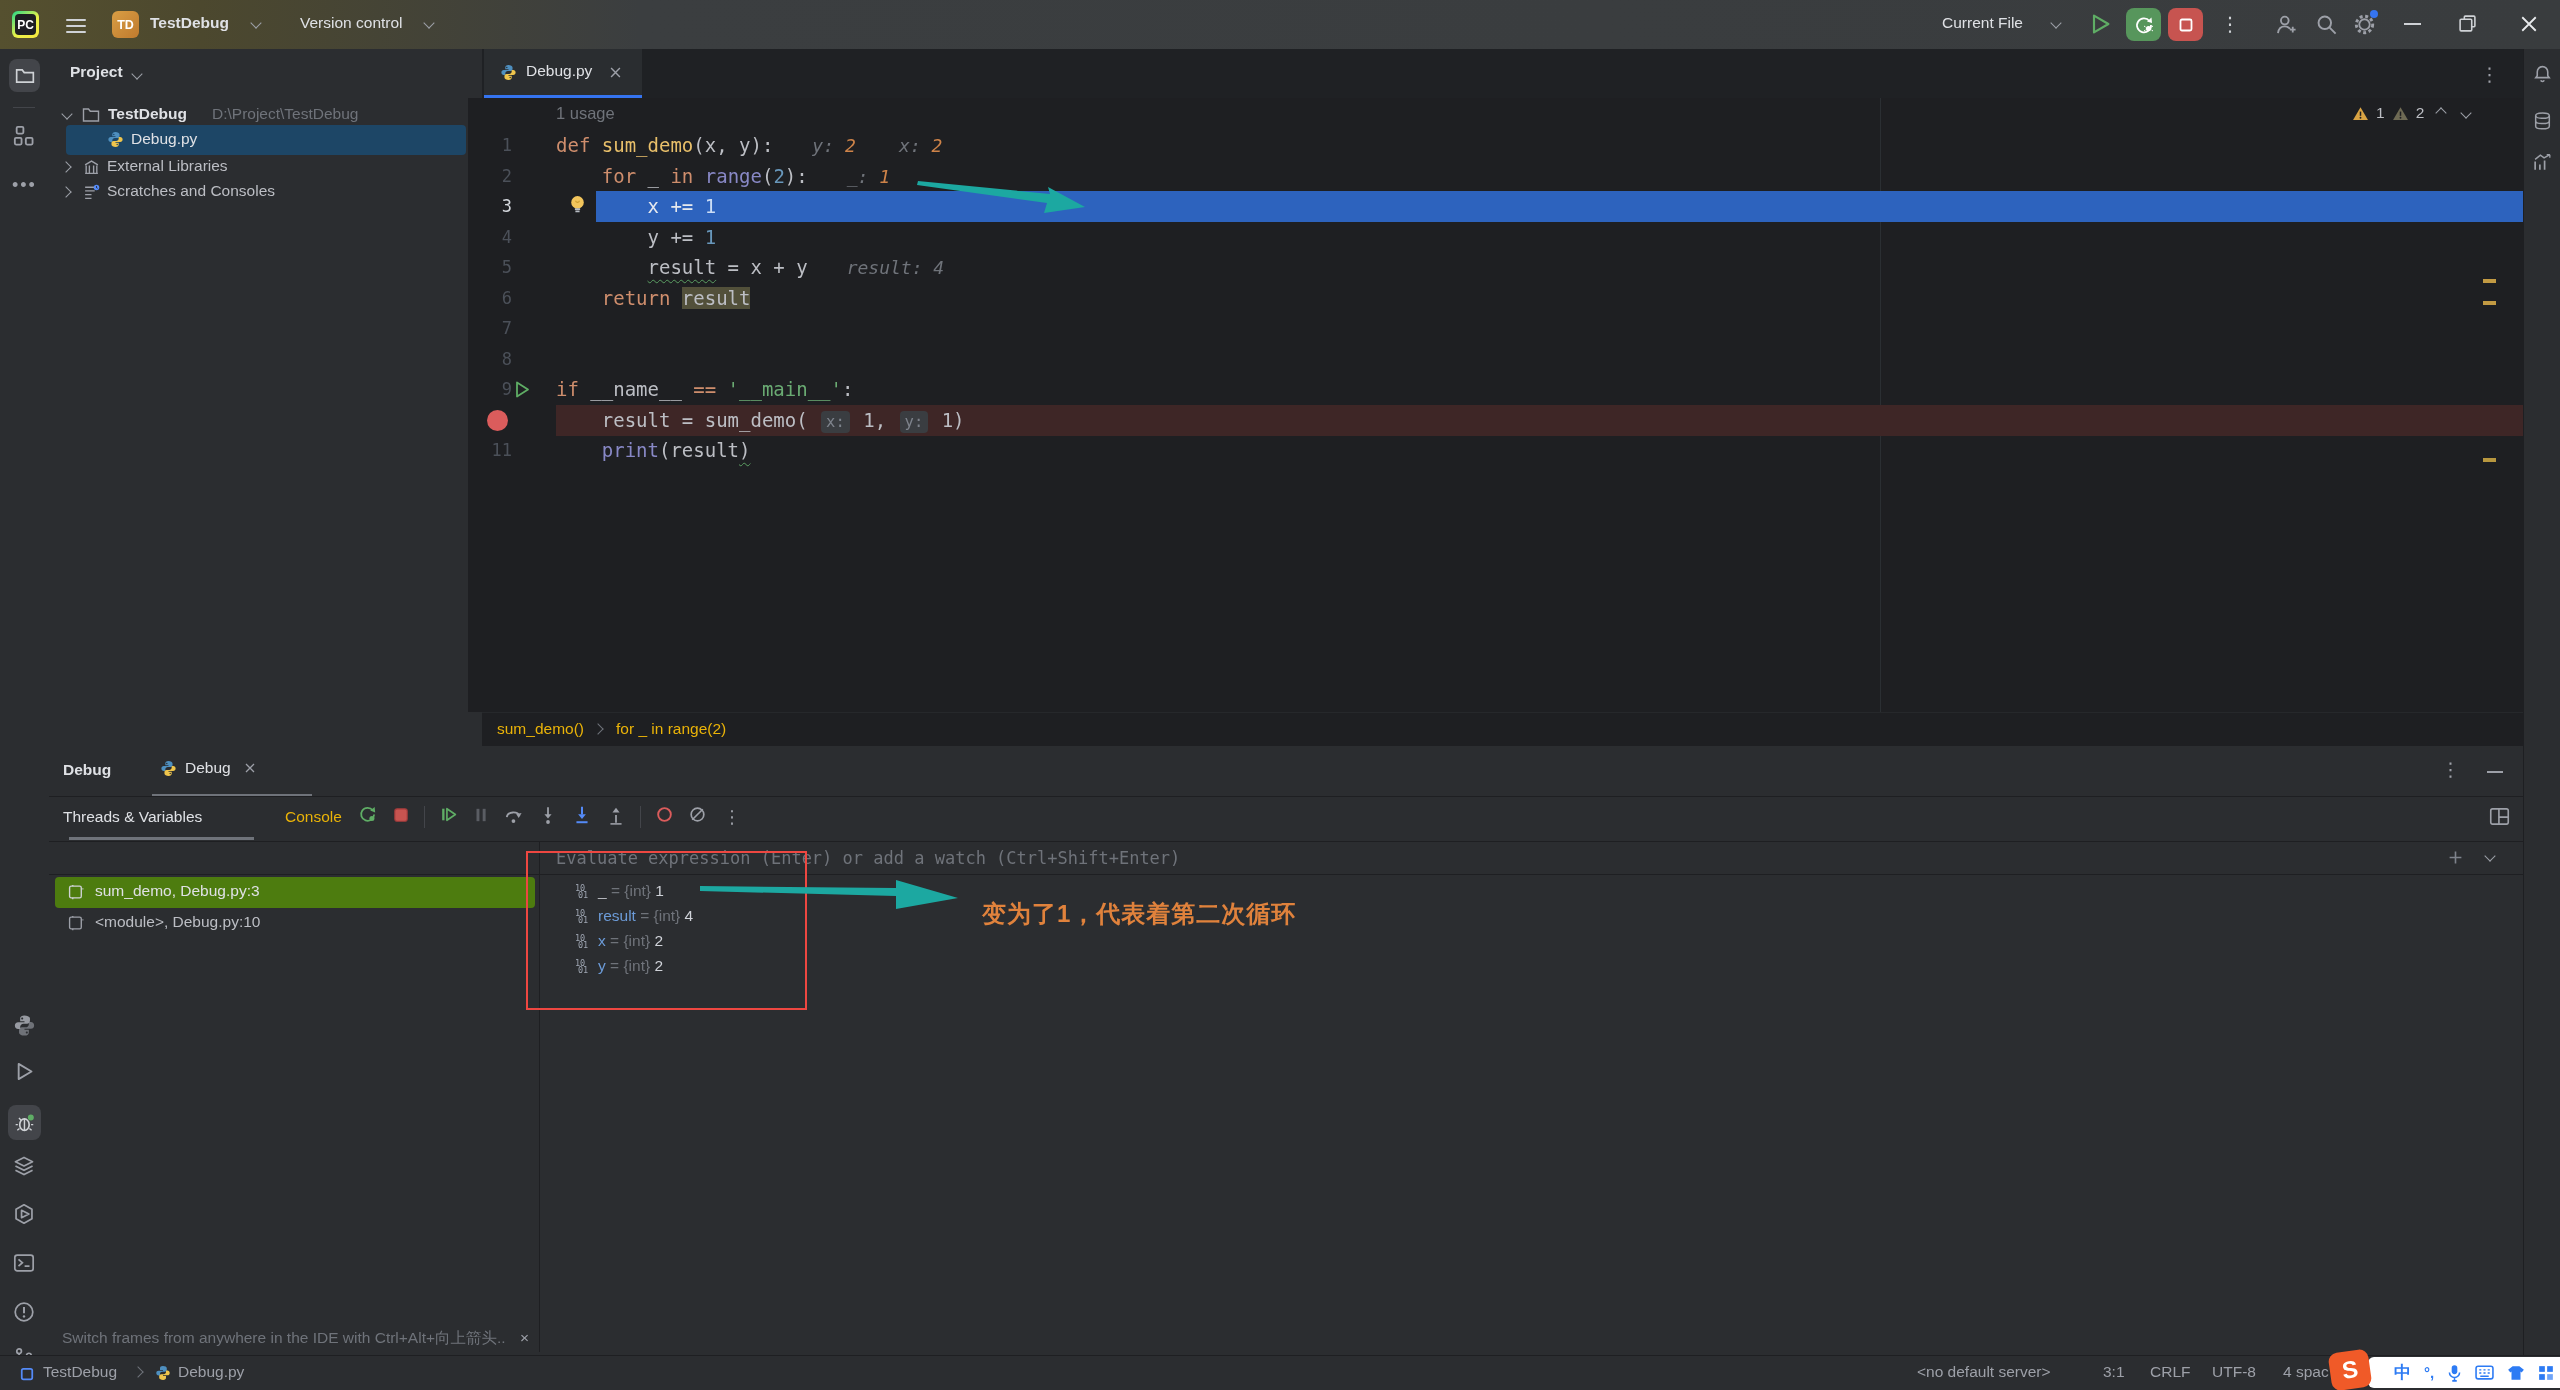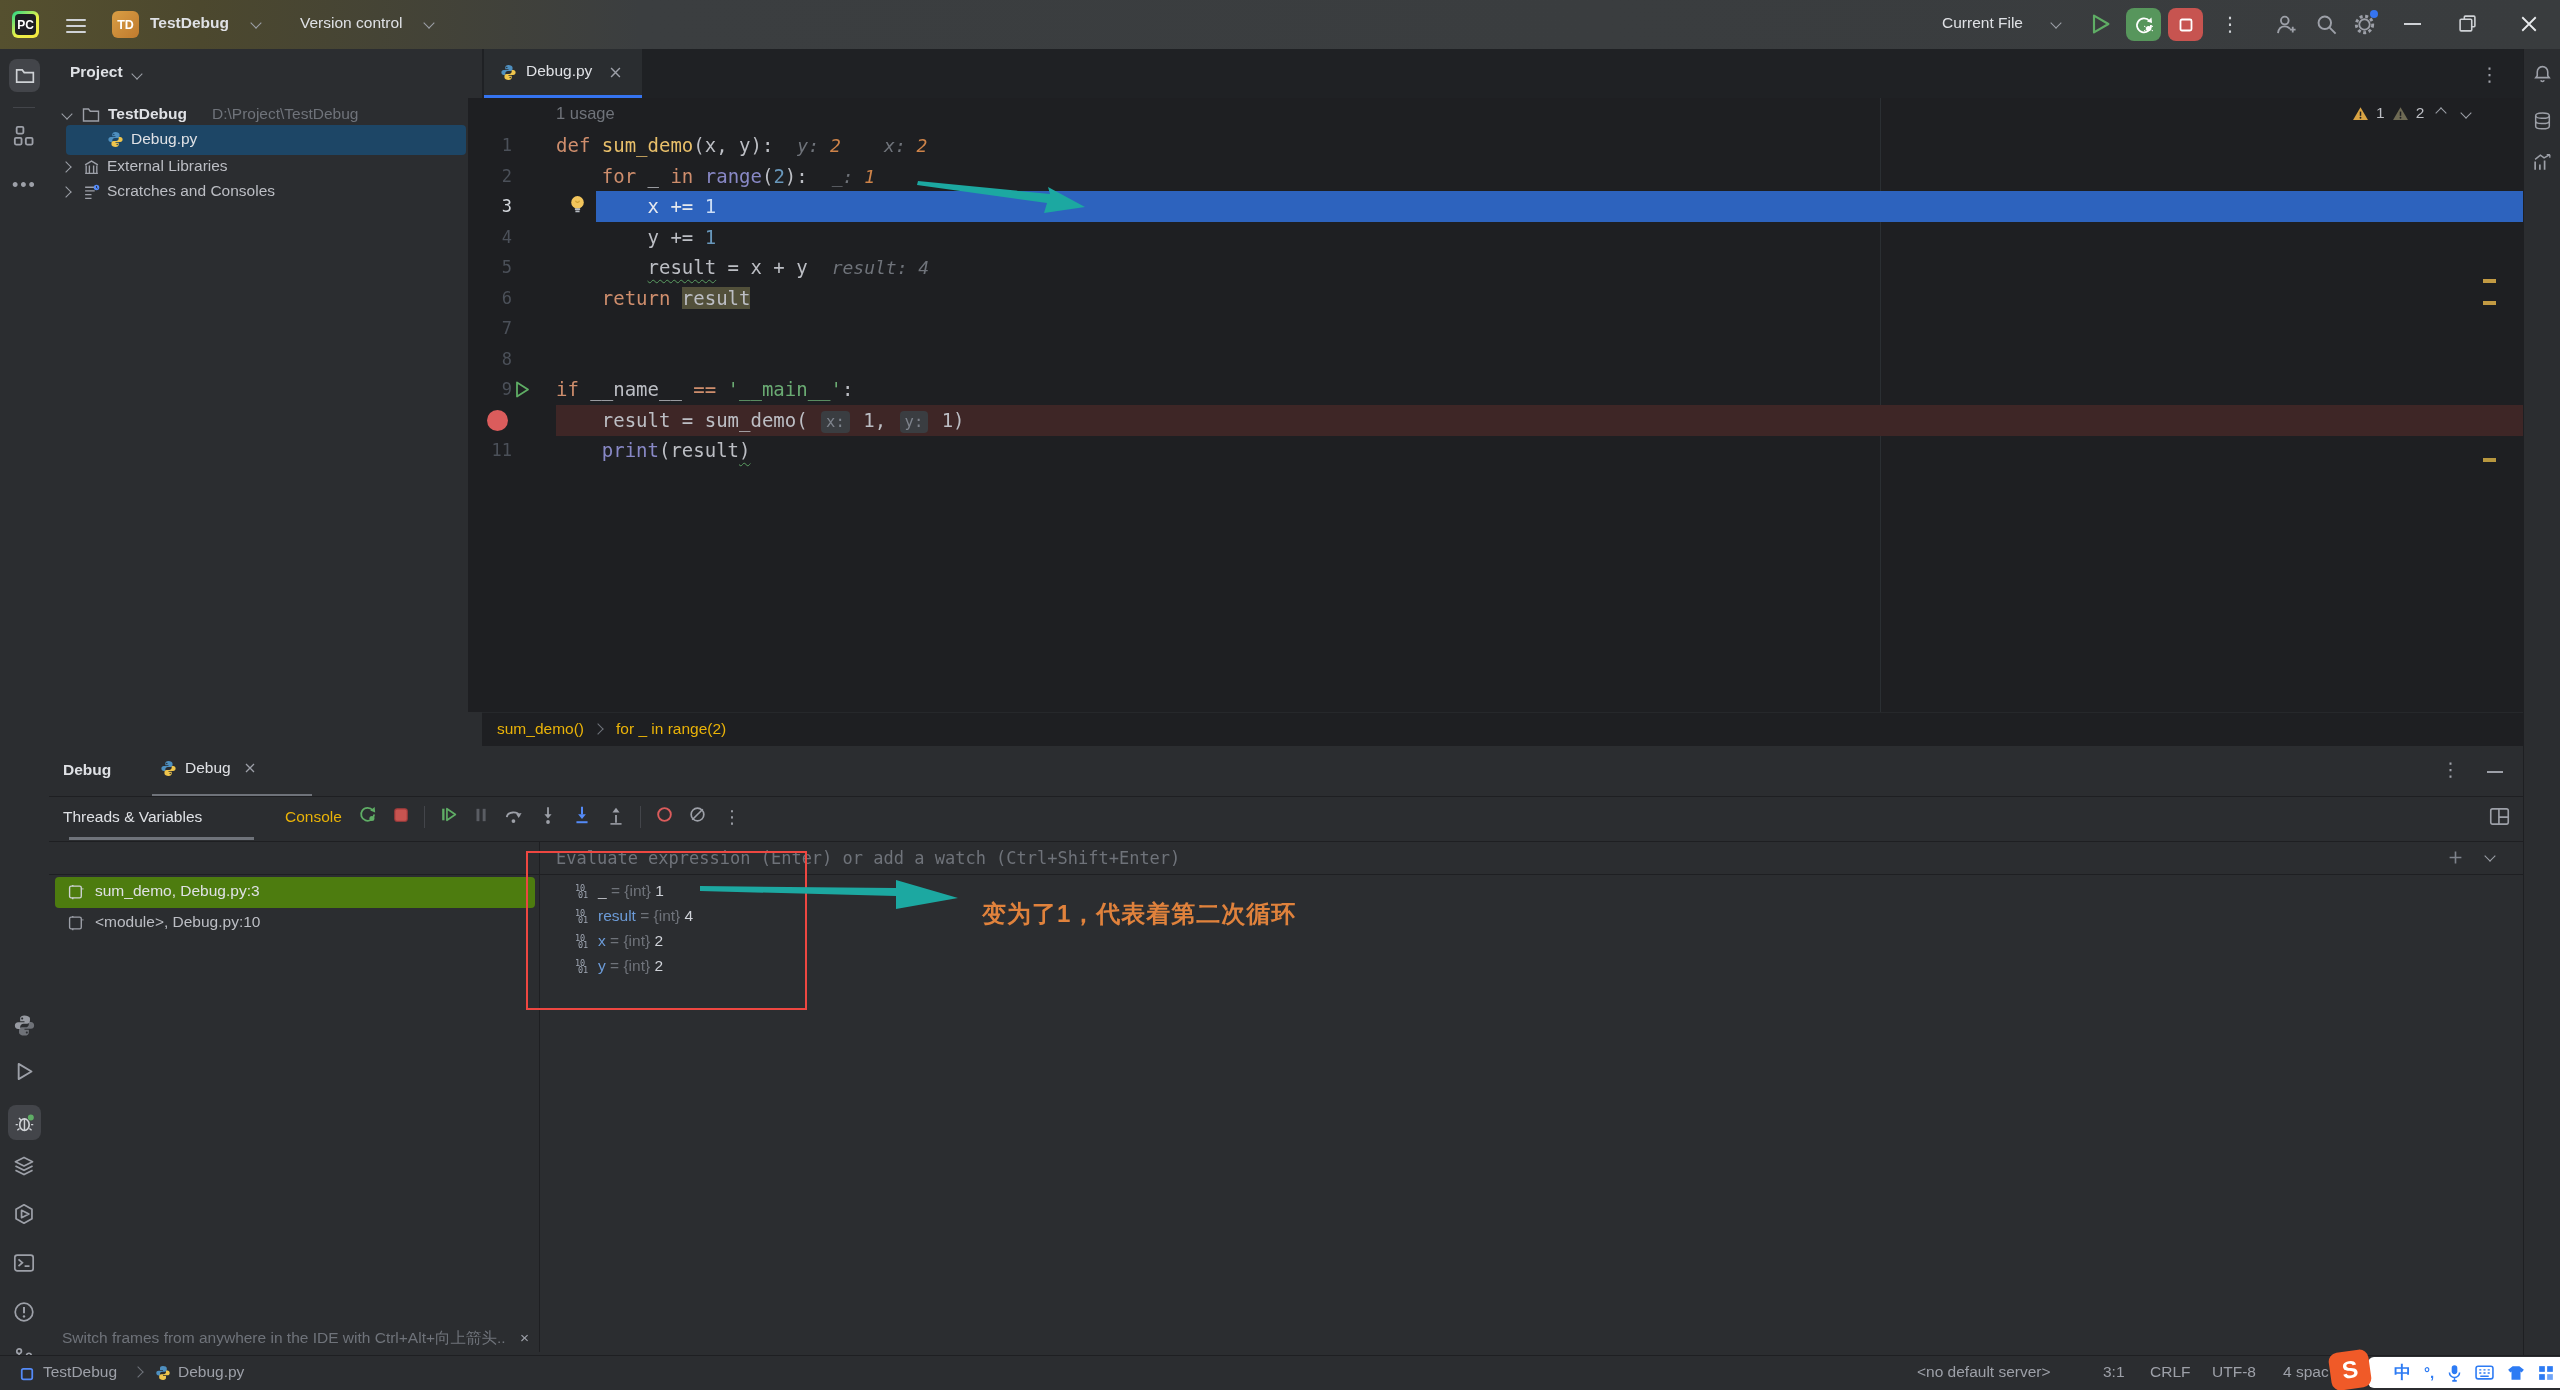--- a/index.html
+++ b/index.html
@@ -42,21 +42,21 @@
   .tk-kw{color:#CF8E6D}.tk-fn{color:#E8BF6A}.tk-d{color:#BCBEC4}.tk-num{color:#6897BB}
   .tk-bi{color:#8888C6}.tk-str{color:#6AAB73}
   .tk-warn{color:#BCBEC4;text-decoration:underline wavy #5A9E62 1px;text-underline-offset:5px}
   .tk-squig{text-decoration:underline wavy #5A9E62 1px;text-underline-offset:5px}
   .tk-caret{background:#52503A}
   .tk-chip{background:#3A3D41;color:#7E838C;border-radius:4px;font-size:15.5px;padding:2px 5px;margin:0 2px}
   .tk-hl,.tk-hv{font-style:italic;font-size:18px}
   .tk-hl{color:#6F737A}.tk-hv{color:#CE8349}
   .band-exec~.code-text .tk-d{color:#E6E9EE}
   .band-exec~.code-text .tk-num{color:#CBDDF6}
-  .hints{margin-left:24px}
+  .hints{margin-left:39px}
   
   #debugpanel{left:49px;top:746px;width:2474px;height:609px;background:#2B2D30}
   .framesel{background:#4d7c0f}
   .var-row{position:absolute;left:0;height:25px;line-height:25px;white-space:nowrap}
   .bits{display:inline-block;width:16px;vertical-align:-2px;margin-right:7px}
   .bits i{display:block;font:8.5px/7.5px "DejaVu Sans Mono",monospace;font-style:normal;color:#9FA6B2}
   .bits i+i{margin-left:3px}
   .vname{color:#6C9BD8}.vname.plain{color:#BCBEC4}
   .vdim{color:#6F737A}.vval{color:#D0D3D9}
   

